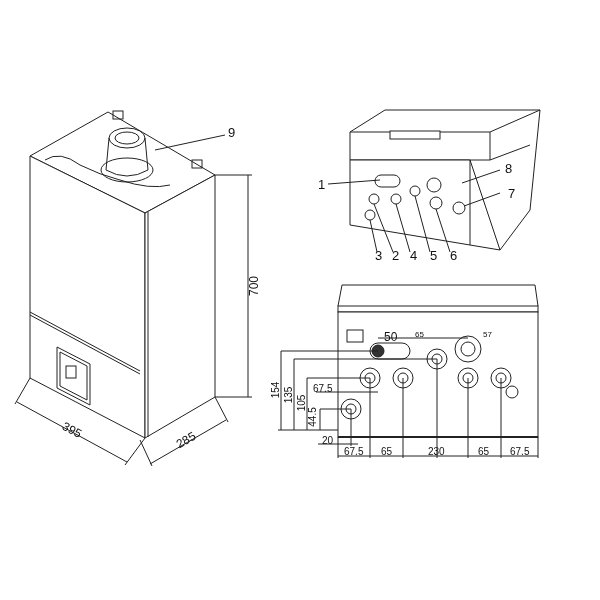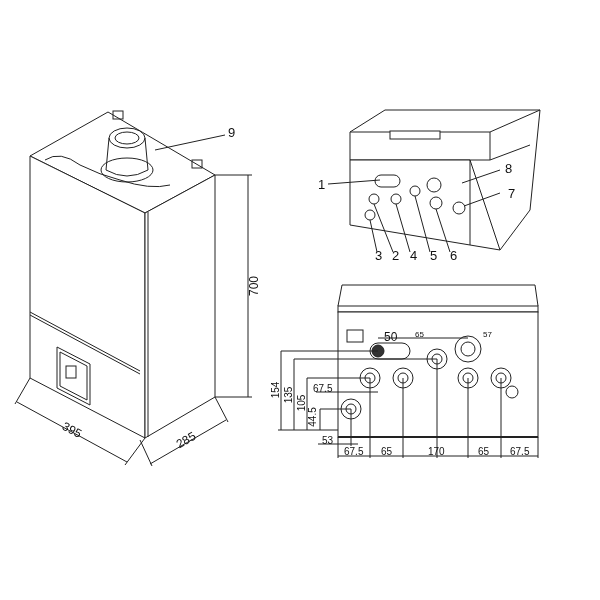--- a/index.html
+++ b/index.html
@@ -157,19 +157,19 @@
 <div class="lbl" style="left:384px;top:331px;font-size:12px;">50</div>
 <div class="lbl" style="left:415px;top:331px;font-size:8px;">65</div>
 <div class="lbl" style="left:446px;top:331px;font-size:8px;padding-left:37px;">57</div>
 
 <div class="lbl vert" style="left:268px;top:385px;font-size:10px;">154</div>
 <div class="lbl vert" style="left:281px;top:390px;font-size:10px;">135</div>
 <div class="lbl vert" style="left:294px;top:398px;font-size:10px;">105</div>
 <div class="lbl vert" style="left:303px;top:412px;font-size:10px;">44.5</div>
 
 <div class="lbl" style="left:313px;top:384px;font-size:10px;">67.5</div>
-<div class="lbl" style="left:322px;top:436px;font-size:10px;">53</div>
+<div class="lbl" style="left:322px;top:436px;font-size:10px;">20</div>
 
 <div class="lbl" style="left:344px;top:447px;font-size:10px;">67.5</div>
 <div class="lbl" style="left:381px;top:447px;font-size:10px;">65</div>
-<div class="lbl" style="left:428px;top:447px;font-size:10px;">170</div>
+<div class="lbl" style="left:428px;top:447px;font-size:10px;">230</div>
 <div class="lbl" style="left:478px;top:447px;font-size:10px;">65</div>
 <div class="lbl" style="left:510px;top:447px;font-size:10px;">67.5</div>
 
 </body></html>

